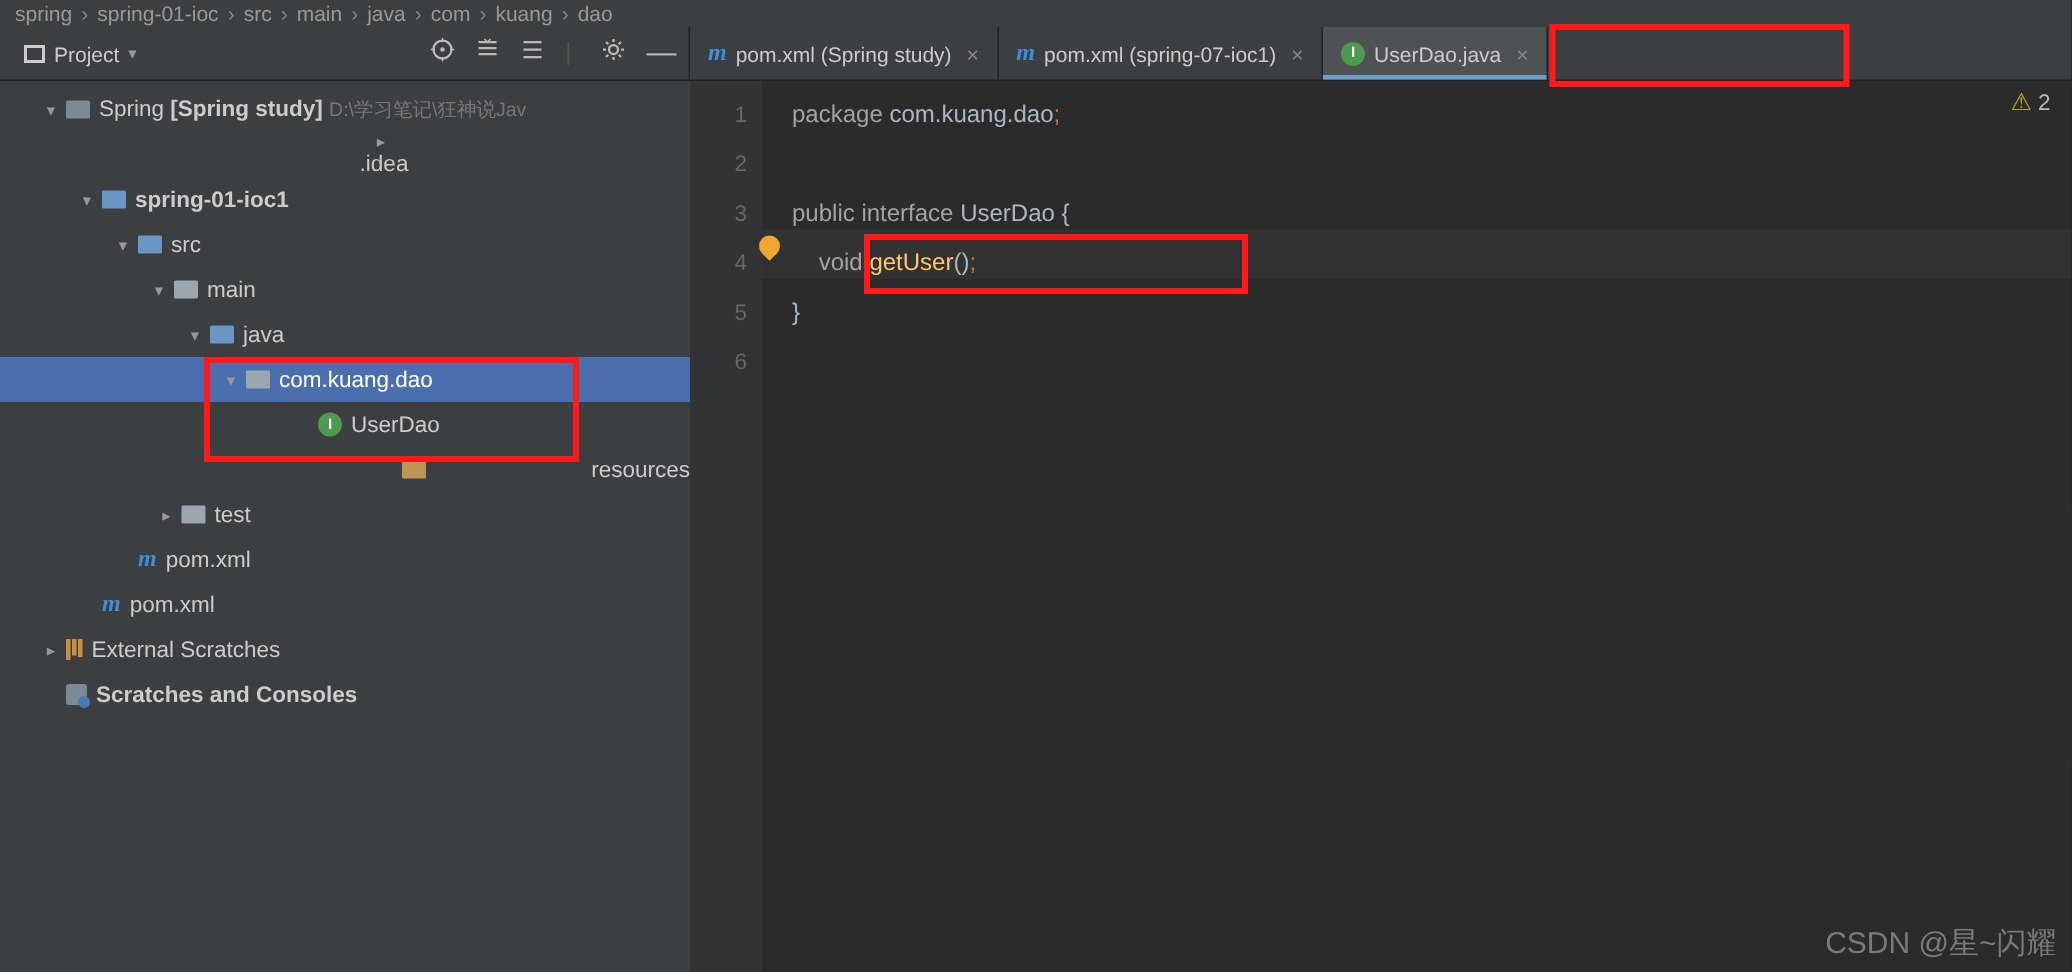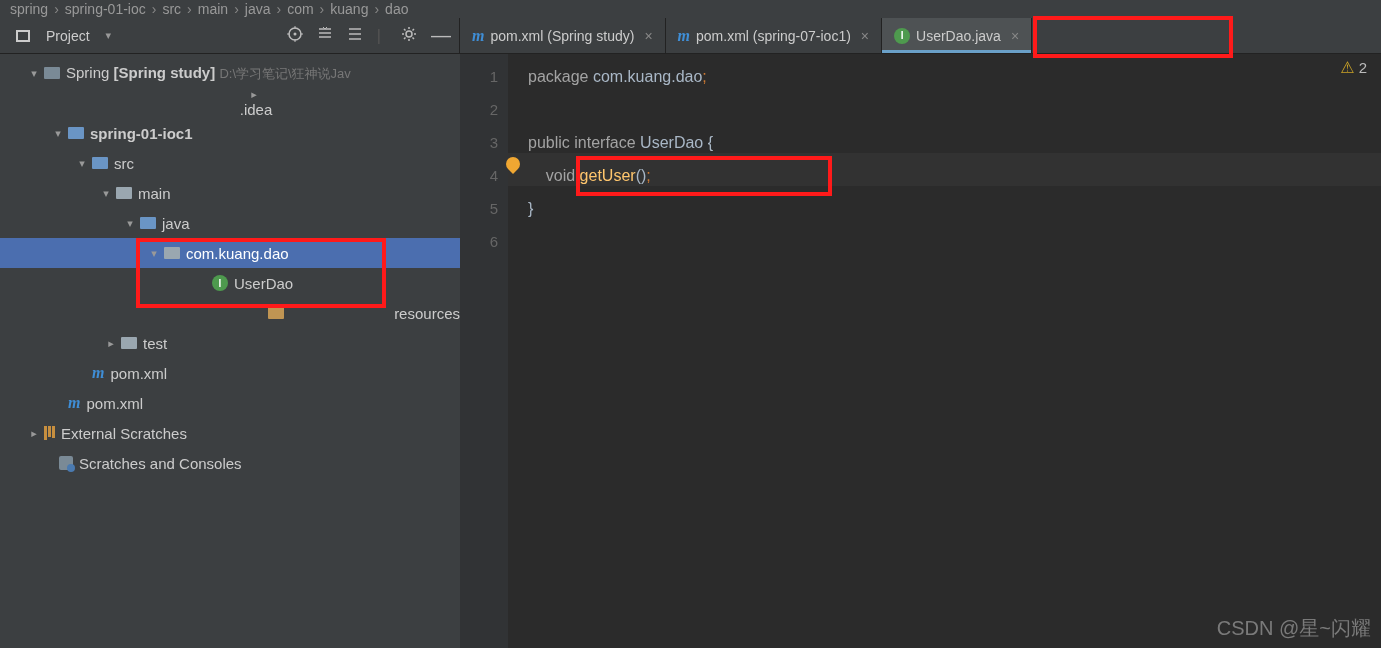--- a/index.html
+++ b/index.html
@@ -3,21 +3,21 @@
 <meta charset="utf-8">
 <style>
 * { margin:0; padding:0; box-sizing:border-box; font-family:"Segoe UI",Arial,sans-serif; }
 body { background:#2b2b2b; color:#bbb; width:1381px; height:648px; overflow:hidden; position:relative; }
 
 .breadcrumb { height:18px; padding:0 10px; font-size:14px; color:#888; display:flex; align-items:center; gap:6px; background:#3c3f41; }
 .breadcrumb span { color:#999; }
 
 .toolbar { height:36px; background:#3c3f41; border-bottom:1px solid #222; display:flex; align-items:center; }
 .toolbar-left { display:flex; align-items:center; width:460px; padding:0 8px; gap:10px; border-right:1px solid #222; height:100%; }
-.proj-btn { display:flex; align-items:center; gap:16px; font-size:14px; color:#ccc; padding:4px 8px; }
+.proj-btn { display:flex; align-items:center; gap:6px; font-size:14px; color:#ccc; padding:4px 8px; }
 .proj-btn .sq { width:14px; height:12px; border:2px solid #ccc; display:inline-block; }
 .tb-icons { margin-left:auto; display:flex; gap:14px; align-items:center; }
 .tb-icons svg { width:16px; height:16px; }
 .tb-icons .gear { margin-left:6px; }
 
 .tabs { display:flex; align-items:center; height:100%; }
 .tab { display:flex; align-items:center; gap:6px; padding:0 12px; height:100%; font-size:14px; color:#ccc; border-right:1px solid #222; position:relative; cursor:pointer; }
 .tab.active { background:#4e5254; }
 .tab.active::after { content:""; position:absolute; bottom:0; left:0; right:0; height:3px; background:#6aa0c8; }
 .tab .close { color:#888; font-size:14px; margin-left:4px; }
@@ -185,21 +185,21 @@
         </div>
         <div class="tree-row" style="padding-left: 28px;">
           <span class="chev closed"></span>
           <span class="lib-icon">
             <i></i>
             <i></i>
             <i></i>
           </span>
           <span class="tree-label">External Scratches</span>
         </div>
-        <div class="tree-row" style="padding-left: 43px;">
+        <div class="tree-row" style="padding-left: 28px; font-weight: bold;">
           <span class="chev none"></span>
           <span class="scratch-icon"></span>
           <span class="tree-label">Scratches and Consoles</span>
         </div>
       </div>
   </div>
   <div class="editor">
     <div class="gutter" id="gutter">
         <div>1</div>
         <div>2</div>

